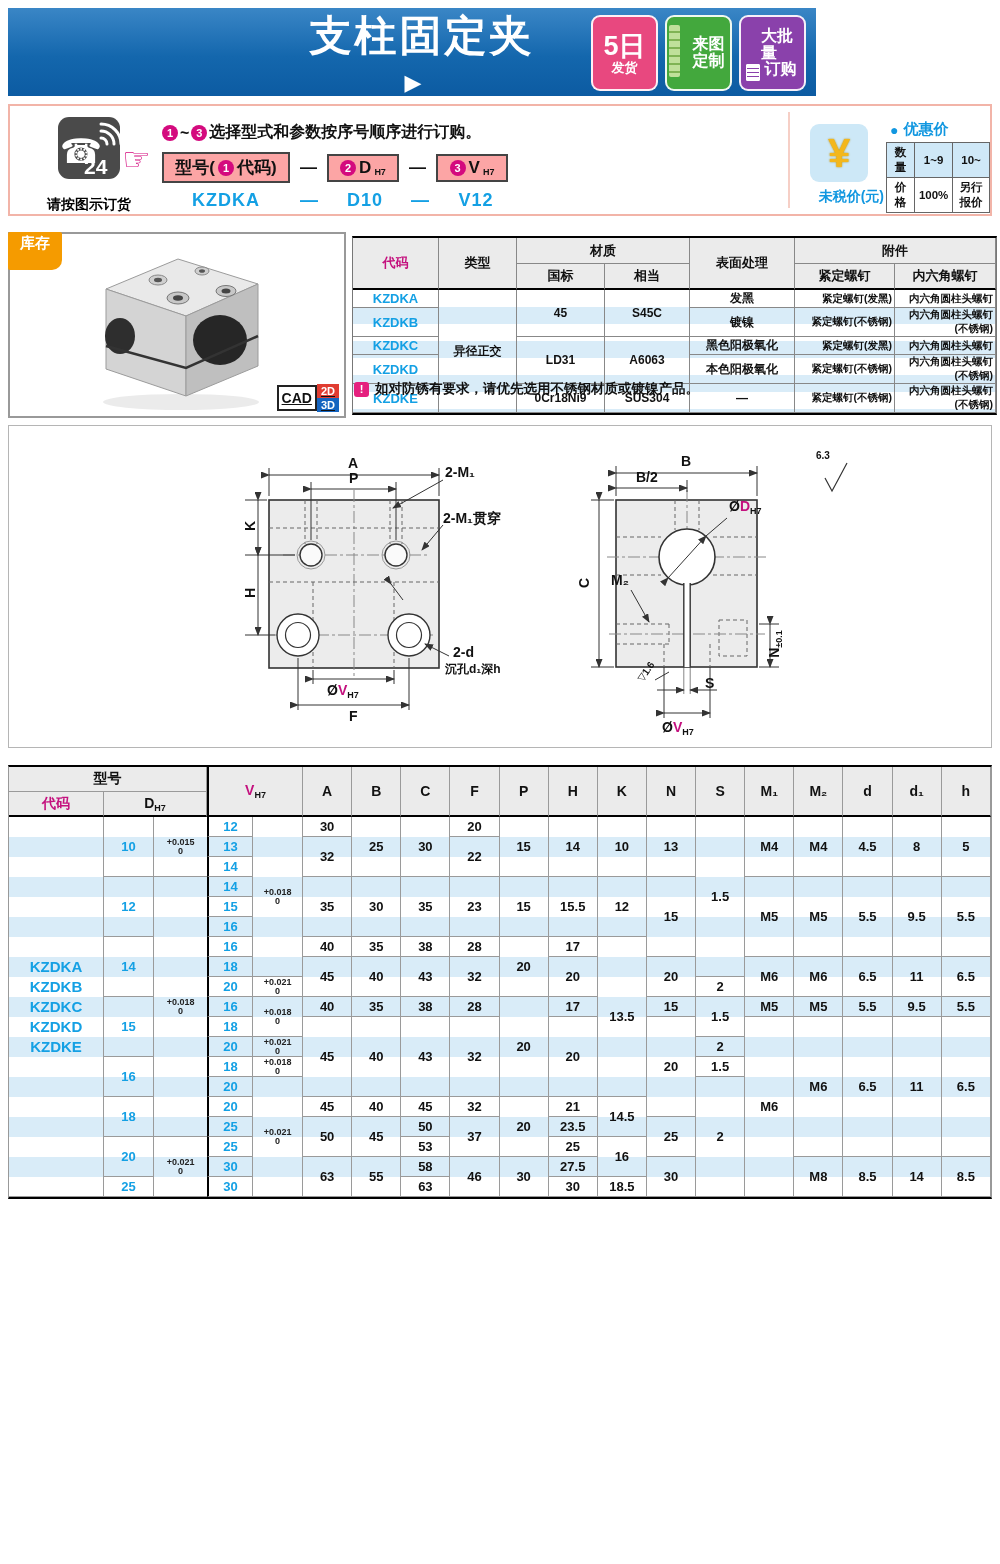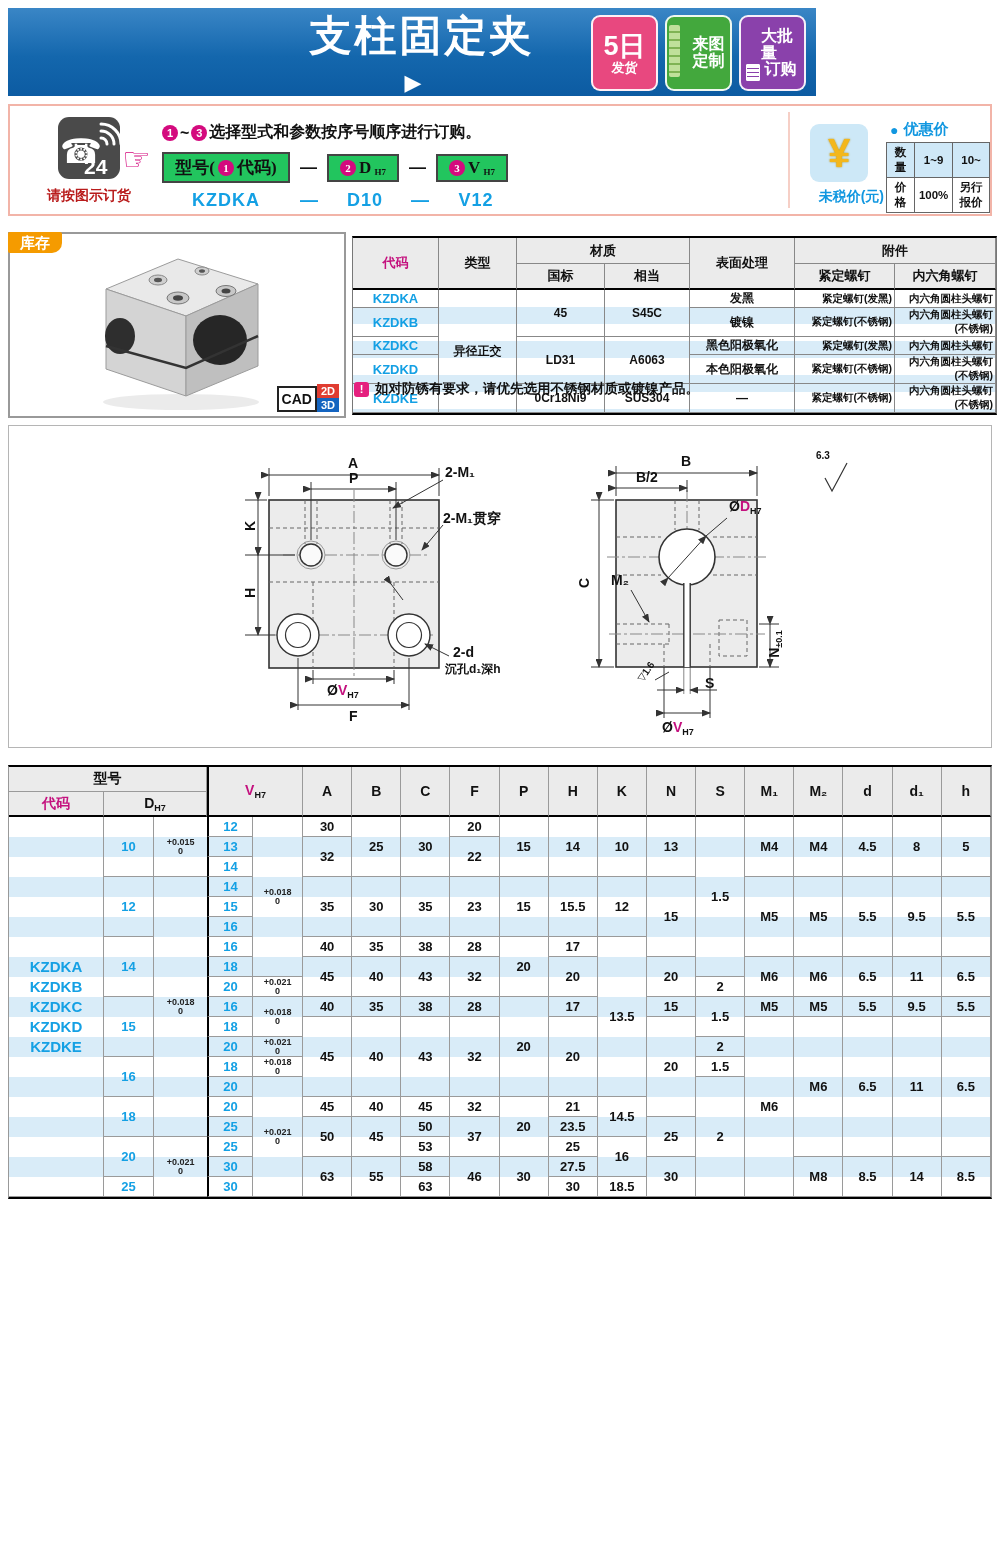--- a/index.html
+++ b/index.html
@@ -26,28 +26,28 @@
     background-image:repeating-linear-gradient(180deg,#bfe09a 0 6px,#7fb354 6px 8px);}
   .badge2 .l1,.badge2 .l2{}
   .doc-icon{position:absolute;left:5px;bottom:8px;width:12px;height:15px;background:#fff;border-radius:1px;
     background-image:repeating-linear-gradient(180deg,#fff 0 3px,#8a41ab 3px 4px);border:1px solid #fff;}
   .badge3 .l2{margin-left:16px;}
 
   
   .order-box{position:absolute;left:8px;top:104px;width:984px;height:112px;border:2px solid #f2b4a8;background:#fff;box-sizing:border-box;}
   .order-divider{position:absolute;left:778px;top:6px;bottom:6px;width:0;border-left:2px solid #f6cfc6;}
   .phone-wrap{position:absolute;left:24px;top:10px;width:110px;text-align:center;}
-  .phone-caption{margin-top:3px;font-size:14px;font-weight:bold;color:#b91c1c;}
+  .phone-caption{margin-top:12px;font-size:14px;font-weight:bold;color:#000000;}
   .pointer{position:absolute;left:112px;top:34px;font-size:32px;color:#d40a7e;}
   .numc{display:inline-flex;width:16px;height:16px;border-radius:50%;background:#d40a7e;color:#fff;
     font-size:11px;font-weight:bold;align-items:center;justify-content:center;vertical-align:-2px;}
   .order-inst{position:absolute;left:152px;top:16px;font-size:16px;font-weight:bold;color:#111;display:flex;align-items:center;gap:2px;}
   .order-formula{position:absolute;left:152px;top:46px;display:flex;align-items:center;gap:10px;}
-  .fbox{border:2px solid #444;background:#22c55e;padding:2px 10px;font-size:17px;font-weight:bold;
-    display:inline-flex;align-items:center;gap:3px;justify-content:center;font-family:Liberation Serif, serif;}
+  .fbox{border:2px solid #444;background:#fca5a5;padding:2px 10px;font-size:17px;font-weight:bold;
+    display:inline-flex;align-items:center;gap:3px;justify-content:center;}
   .fbox.b1{width:104px;}.fbox.b2,.fbox.b3{width:48px;}
   .fdash{font-size:17px;font-weight:bold;}
   .subtx{font-size:9px;font-weight:bold;align-self:flex-end;margin-bottom:1px;}
   .order-example{position:absolute;left:152px;top:84px;display:flex;align-items:center;gap:10px;
     color:#14a0e4;font-size:18px;font-weight:bold;letter-spacing:1px;}
   .order-example .e1{width:128px;text-align:center;}
   .order-example .e2,.order-example .e3{width:72px;text-align:center;}
 
   .yen-box{position:absolute;left:800px;top:18px;width:58px;height:58px;border-radius:9px;background:#cde8f7;
     display:flex;align-items:center;justify-content:center;font-size:40px;font-weight:bold;color:#f3b71c;
@@ -55,22 +55,22 @@
   .yen-caption{position:absolute;left:786px;top:82px;width:88px;text-align:right;color:#1197e0;font-size:14px;font-weight:bold;}
   .price-title{position:absolute;left:880px;top:14px;color:#1197e0;font-size:15px;font-weight:bold;display:flex;align-items:center;gap:5px;}
   .price-title .bullet{font-size:14px;}
   .price-table{position:absolute;left:876px;top:36px;border-collapse:collapse;}
   .price-table td{border:1px solid #666;font-size:11.5px;font-weight:bold;text-align:center;padding:2px 3px;height:17px;}
   .price-table tr.r1 td{background:#cfe8f7;}
 
   
   .stock-box{position:absolute;left:8px;top:232px;width:338px;height:186px;border:2px solid #999;box-sizing:border-box;background:#fff;}
   .stock-badge{position:absolute;left:-2px;top:-2px;background:#f59b00;color:#fff;font-size:15px;font-weight:bold;
-    padding:2px 12px 0;border-radius:2px 2px 10px 2px;}
-  .cad-badge{position:absolute;right:5px;bottom:4px;display:flex;align-items:flex-end;}
+    padding:2px 12px 17px;border-radius:2px 2px 10px 2px;}
+  .cad-badge{position:absolute;right:5px;bottom:4px;display:flex;align-items:center;text-decoration:underline;}
   .cad-txt{border:2px solid #222;background:#fff;color:#111;font-size:14px;font-weight:bold;padding:3px 3px;display:flex;align-items:center;}
   .cad-col{display:flex;flex-direction:column;}
   .cad-2d{background:#e03c31;color:#fff;font-size:11px;font-weight:bold;padding:1px 4px;}
   .cad-3d{background:#1464c0;color:#fff;font-size:11px;font-weight:bold;padding:1px 4px;}
 
   
   .mat-table{position:absolute;left:352px;top:236px;border-collapse:separate;border-spacing:0;table-layout:fixed;width:643px;
     border-top:2px solid #000;border-bottom:2px solid #000;border-left:1px solid #777;border-right:1px solid #777;}
   .mat-table th,.mat-table td{border-right:1px solid #888;border-bottom:1px solid #888;box-sizing:border-box;
     text-align:center;vertical-align:middle;padding:0 2px;overflow:hidden;}

